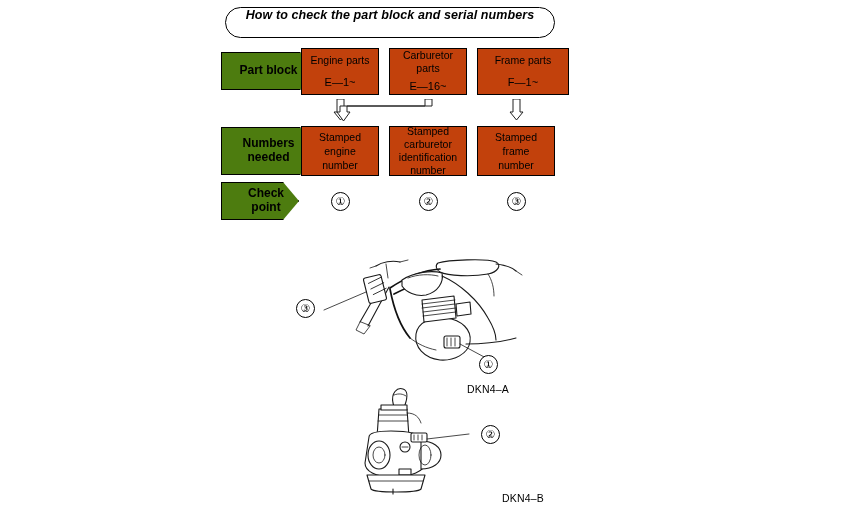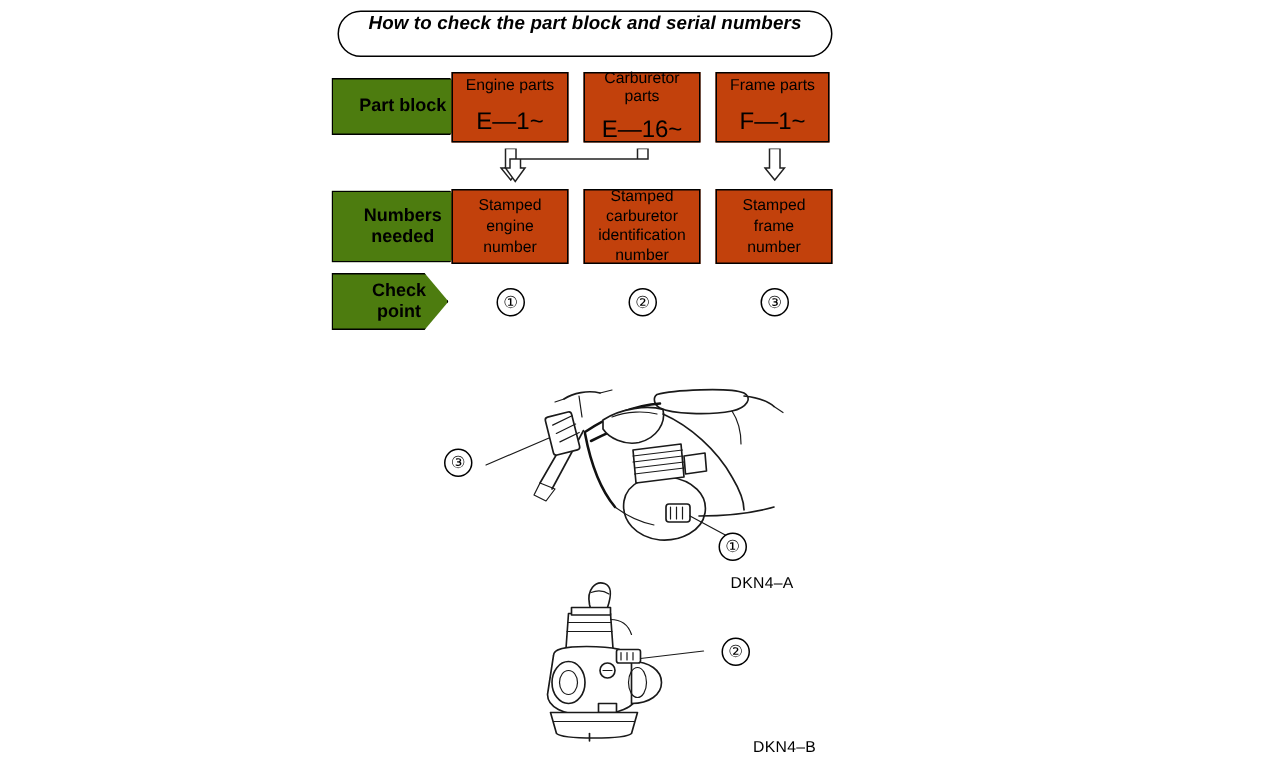--- a/index.html
+++ b/index.html
@@ -60,21 +60,21 @@
     border: 1px solid #000;
     background: #c2410c;
     display: flex;
     flex-direction: column;
     align-items: center;
     justify-content: center;
     text-align: center;
     font-size: 10.5px;
     line-height: 1.35;
   }
-  .cell .l2 { font-size: 16px; }
+  .cell .l2 { font-size: 11px; }
 
   
   .circnum {
     position: absolute;
     width: 19px;
     height: 19px;
     border: 1px solid #000;
     border-radius: 50%;
     display: flex;
     align-items: center;
@@ -129,21 +129,21 @@
   <div>Engine parts</div>
   <div class="l2" style="margin-top:7px;">E—1~</div>
 </div>
 
 <div class="cell" style="left:389px; top:48px; width:78px; height:47px;">
   <div style="white-space:pre-line; line-height:1.2;">Carburetor
 parts</div>
   <div class="l2" style="margin-top:5px;">E—16~</div>
 </div>
 
-<div class="cell" style="left:477px; top:48px; width:76px; height:47px;">
+<div class="cell" style="left:477px; top:48px; width:92px; height:47px;">
   <div>Frame parts</div>
   <div class="l2" style="margin-top:7px;">F—1~</div>
 </div>
 
 <div class="downarrow" style="left:333px; top:99px;">
   <svg width="15" height="22" viewBox="0 0 15 22">
     <path d="M4 0 L11 0 L11 13 L14 13 L7.5 21 L1 13 L4 13 Z" fill="#fff" stroke="#222" stroke-width="1"></path>
   </svg>
 </div>
 
@@ -241,21 +241,21 @@
     <path class="ink-thin" d="M170 96 L196 110"></path>
   </svg>
 </div>
 
 <div class="circnum" style="left:296px; top:299px;">
   <span>③</span>
 </div>
 <div class="circnum" style="left:479px; top:355px;">
   <span>①</span>
 </div>
-<div class="caption" style="left:467px; top:383px;margin-left:20px;">DKN4–A</div>
+<div class="caption" style="left:467px; top:383px;">DKN4–A</div>
 
 <div style="position:absolute; left:345px; top:385px; width:190px; height:110px;">
   <svg width="190" height="110" viewBox="0 0 190 110">
 
     <path class="fillw" d="M48 18 C46 8 52 2 58 4 C64 6 62 14 60 20 C58 26 54 28 50 26 Z"></path>
     <path class="ink-thin" d="M49 10 C54 8 58 9 61 11"></path>
 
     <path class="fillw" d="M34 24 L62 24 L64 52 L32 52 Z"></path>
     <path class="ink-thin" d="M34 30 L62 30 M33 36 L63 36"></path>
 

